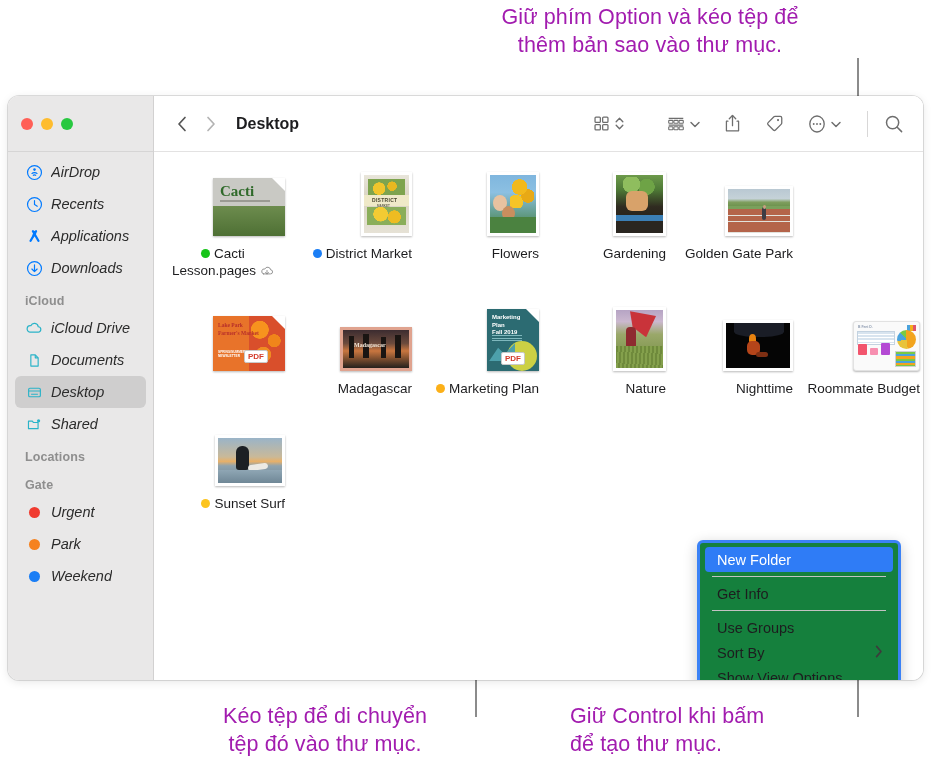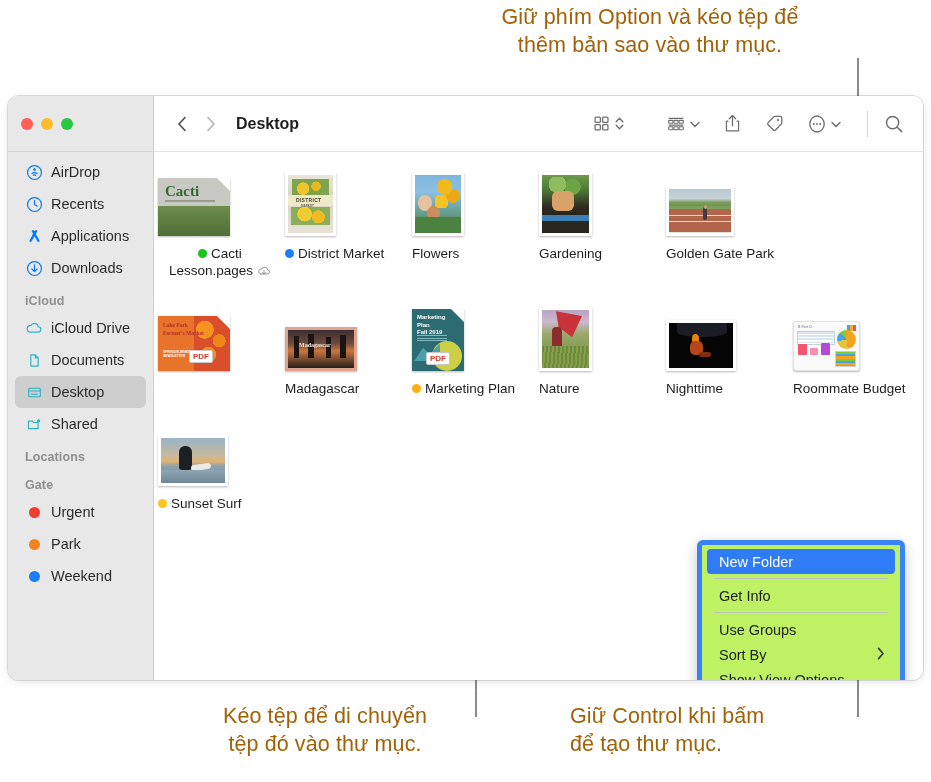--- a/index.html
+++ b/index.html
@@ -9,21 +9,21 @@
     font-family:"Liberation Sans","DejaVu Sans",sans-serif;
     -webkit-font-smoothing:antialiased;
     overflow:hidden;
     position:relative;
   }
 
   
   .callout{
     position:absolute;
     font-size:21.5px;
-    color:#a16207;
+    color:#a21caf;
     line-height:1.30;
     white-space:pre-line;
     letter-spacing:0.1px;
   }
   #callout-top{ top:4px; left:440px; width:420px; text-align:center; }
   #callout-bl { top:703px; left:160px; width:330px; text-align:center; }
   #callout-br { top:703px; left:570px; width:300px; }
 
   .leader{ position:absolute; width:2px; background:#8b8b8b; }
 
@@ -57,21 +57,21 @@
   .sb-row{
     height:32px; display:flex; align-items:center;
     padding:0 8px 0 10px; margin:0 7px;
     border-radius:6px;
     font-size:14.5px; color:#2b2b2b;
     gap:8px;
   }
   .sb-row.selected{ background:#cfcece; }
   .sb-ico{ width:18px;height:18px;flex:0 0 18px;display:flex;align-items:center;justify-content:center; }
   .sb-ico svg{ display:block; }
-  .sb-label{ white-space:nowrap; overflow:hidden; }
+  .sb-label{ white-space:nowrap; overflow:hidden;font-style:italic; }
 
   .sb-head{
     font-size:12.5px; color:#8e8e8e; font-weight:700;
     padding:10px 0 4px 17px; letter-spacing:0.1px;
   }
   .dot{ width:11px;height:11px;border-radius:50%;flex:0 0 11px; }
 
   
   .main{ flex:1; display:flex; flex-direction:column; background:#ffffff; position:relative; }
 
@@ -89,21 +89,21 @@
   .tb-divider{ width:1px;height:26px;background:#d8d7d7;margin:0 4px 0 14px; }
 
   
   .grid{
     position:relative; flex:1;
     padding:18px 0 0 0;
   }
   .row{ display:flex; }
   .cell{
     width:127px;
-    display:flex;flex-direction:column;align-items:flex-start;
+    display:flex;flex-direction:column;align-items:flex-end;
     padding-top:4px;
   }
   .thumb{ height:62px;display:flex;align-items:flex-end;justify-content:center;margin-bottom:10px; }
   .name{
     font-size:13.5px;color:#1d1d1f;text-align:center;line-height:1.23;
     max-width:124px;
   }
   .name .tagdot{
     display:inline-block;width:9px;height:9px;border-radius:50%;
     vertical-align:middle;margin-right:4px;position:relative;top:-1px;
@@ -113,22 +113,22 @@
   
   .ph{ position:relative;background:#fff;box-shadow:0 1px 2px rgba(0,0,0,.28); }
   .photo{ border:3px solid #fff; }
   .doc-fold{ position:absolute;top:0;right:0;width:0;height:0;
              border-left:13px solid transparent;border-top:13px solid #fff; }
 
   
   .ctxmenu{
     position:absolute;
     left:543px; top:388px; width:198px;
-    background:#bef264;
-    border:5px solid #3b82f6;
+    background:#15803d;
+    border:3px solid #3b82f6;
     border-radius:6px;
     box-shadow:0 4px 14px rgba(0,0,0,.22);
     padding:4px 0 4px 0;
     font-size:14.5px;color:#1d1d1f;
     z-index:5;
   }
   .ctx-item{
     height:25px;display:flex;align-items:center;
     padding:0 12px; margin:0 5px; border-radius:4px;
     position:relative;

